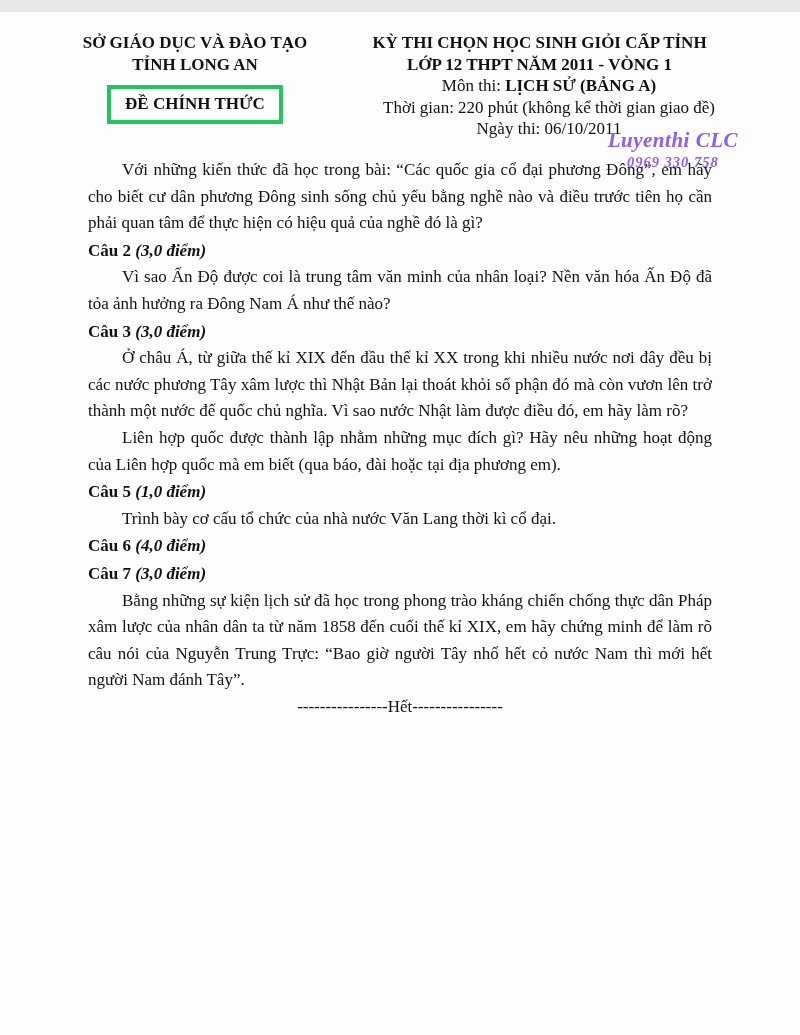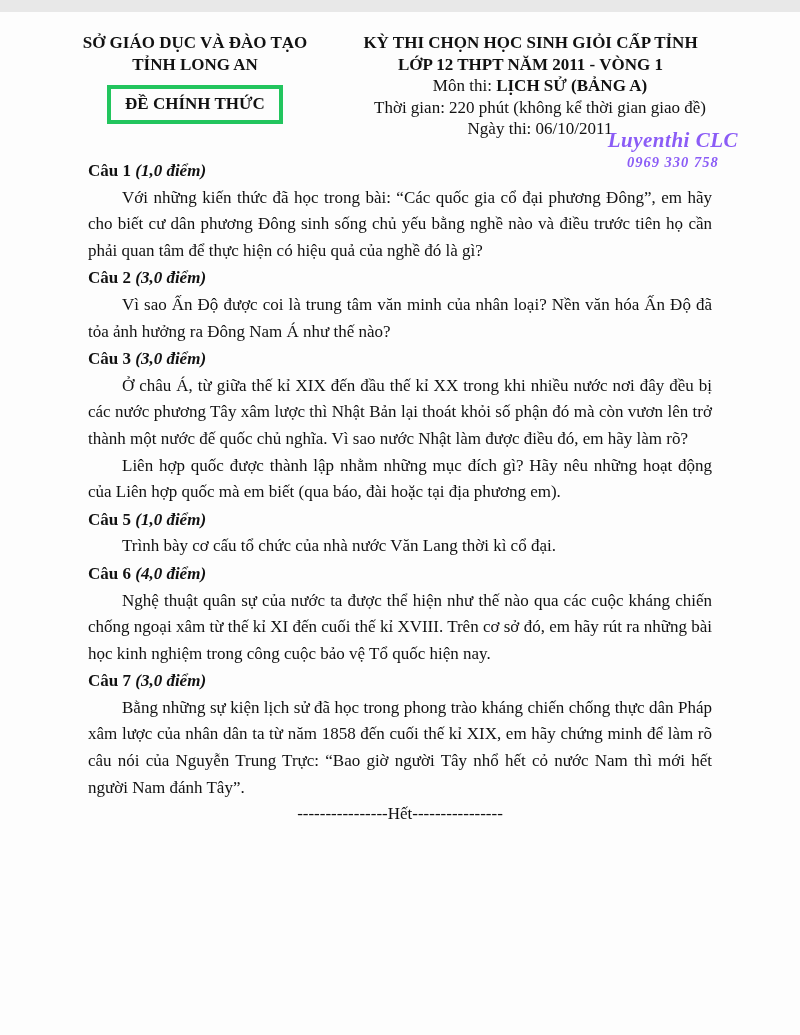--- a/index.html
+++ b/index.html
@@ -18,21 +18,21 @@
   .header-left {
     position: absolute; left: 70px; top: 20px; width: 250px;
     text-align: center; font-weight: bold; font-size: 17px; line-height: 22px;
   }
   .official-box {
     display: inline-block; margin-top: 9px;
     border: 4px solid #22c55e; padding: 4px 14px 5px 14px;
     font-weight: bold; font-size: 17px;
   }
   .header-right {
-    position: absolute; left: 333px; top: 20px; width: 395px;
+    position: absolute; left: 342px; top: 20px; width: 395px;
     font-size: 17px; line-height: 21.5px;
   }
   .header-right .title { text-align: center; font-weight: bold; }
   .header-right .detail { text-align: center; padding-left: 19px; }
   .logo {
     position: absolute; right: 62px; top: 118px;
     text-align: center; font-style: italic; font-weight: bold; line-height: 1;
   }
   .logo-name { font-size: 21px; letter-spacing: 0.5px; }
   .logo-phone { font-size: 14.5px; margin-top: 4px; letter-spacing: 1px; }
@@ -72,21 +72,20 @@
 
     <div class="logo" style="color:#8b5cf6;">
       <div class="logo-name">Luyenthi CLC</div>
       <div class="logo-phone">0969 330 758</div>
     </div>
   </div>
 
   <div class="content">
 
     <div class="question">
-      <p class="q-head"><span>Câu 1</span> <span class="q-points">(1,0 điểm)</span></p>
       <p class="q-text">Với những kiến thức đã học trong bài: “Các quốc gia cổ đại phương Đông”, em hãy cho biết cư dân phương Đông sinh sống chủ yếu bằng nghề nào và điều trước tiên họ cần phải quan tâm để thực hiện có hiệu quả của nghề đó là gì?</p>
     </div>
 
     <div class="question">
       <p class="q-head"><span>Câu 2</span> <span class="q-points">(3,0 điểm)</span></p>
       <p class="q-text">Vì sao Ấn Độ được coi là trung tâm văn minh của nhân loại? Nền văn hóa Ấn Độ đã tỏa ảnh hưởng ra Đông Nam Á như thế nào?</p>
     </div>
 
     <div class="question">
       <p class="q-head"><span>Câu 3</span> <span class="q-points">(3,0 điểm)</span></p>
@@ -97,21 +96,20 @@
       <p class="q-text">Liên hợp quốc được thành lập nhằm những mục đích gì? Hãy nêu những hoạt động của Liên hợp quốc mà em biết (qua báo, đài hoặc tại địa phương em).</p>
     </div>
 
     <div class="question">
       <p class="q-head"><span>Câu 5</span> <span class="q-points">(1,0 điểm)</span></p>
       <p class="q-text">Trình bày cơ cấu tổ chức của nhà nước Văn Lang thời kì cổ đại.</p>
     </div>
 
     <div class="question">
       <p class="q-head"><span>Câu 6</span> <span class="q-points">(4,0 điểm)</span></p>
-      <p class="q-text">Nghệ thuật quân sự của nước ta được thể hiện như thế nào qua các cuộc kháng chiến chống ngoại xâm từ thế kỉ XI đến cuối thế kỉ XVIII. Trên cơ sở đó, em hãy rút ra những bài học kinh nghiệm trong công cuộc bảo vệ Tổ quốc hiện nay.</p>
     </div>
 
     <div class="question">
       <p class="q-head"><span>Câu 7</span> <span class="q-points">(3,0 điểm)</span></p>
       <p class="q-text">Bằng những sự kiện lịch sử đã học trong phong trào kháng chiến chống thực dân Pháp xâm lược của nhân dân ta từ năm 1858 đến cuối thế kỉ XIX, em hãy chứng minh để làm rõ câu nói của Nguyễn Trung Trực: “Bao giờ người Tây nhổ hết cỏ nước Nam thì mới hết người Nam đánh Tây”.</p>
     </div>
 
     <p class="end-line">----------------Hết----------------</p>
 
 

